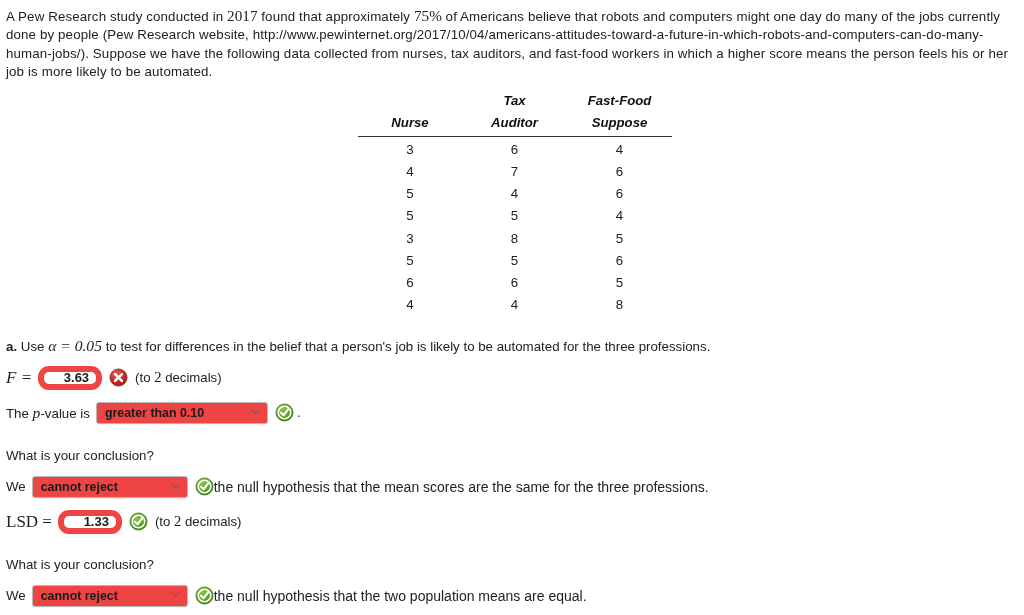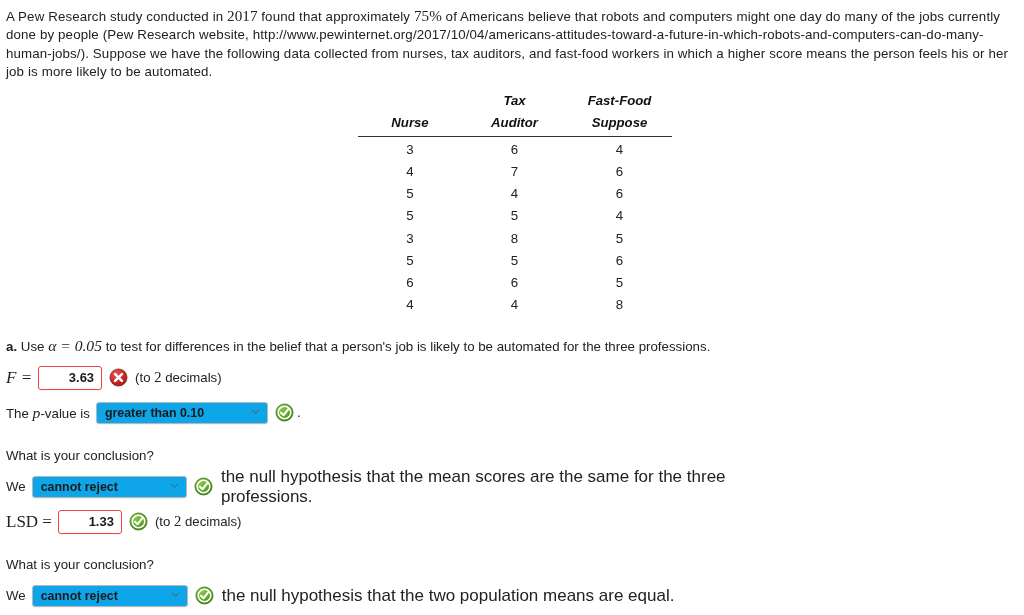--- a/index.html
+++ b/index.html
@@ -103,22 +103,22 @@
     font-family: "Liberation Serif", serif;
     font-size: 17px;
     margin-right: 6px;
     white-space: nowrap;
   }
   .ans-label-serif.italic { font-style: italic; }
   .txt-input {
     width: 64px;
     height: 24px;
     box-sizing: border-box;
-    border: 1px solid #ef4444;
-    border-radius: 3px;
+    border: 6px solid #ef4444;
+    border-radius: 11px;
     background: #fff;
     font-family: "Liberation Sans", sans-serif;
     font-size: 13px;
     font-weight: bold;
     color: #1a1a1a;
     text-align: right;
     padding: 0 7px 0 2px;
     line-height: 22px;
     box-shadow: 0 1px 1px rgba(0,0,0,0.04);
   }
@@ -130,21 +130,21 @@
   }
   .hint .math { font-size: 14.6px; }
   
   .sel {
     position: relative;
     display: inline-block;
     height: 22px;
     box-sizing: border-box;
     border: 1px solid #b7b7b7;
     border-radius: 3px;
-    background: #0ea5e9;
+    background: #ef4444;
     font-weight: bold;
     font-size: 12.4px;
     color: #1a1a1a;
     padding: 0 24px 0 8px;
     line-height: 20px;
     white-space: nowrap;
     box-shadow: 0 1px 1px rgba(0,0,0,0.05);
   }
   .sel.w-pvalue { width: 172px; }
   .sel.w-reject { width: 156px; }
@@ -167,23 +167,22 @@
     flex: 0 0 auto;
     vertical-align: middle;
   }
   .icon-status svg { display: block; }
   .lead-word {
     font-size: 13.3px;
     color: #222;
     margin-right: 6px;
   }
   .trail-text {
-    font-size: 17px;
-    color: #222;
-    margin-left: 8px;
+    font-size: 14px;
+    color: #222;
   }
   .period {
     font-size: 13.3px;
     color: #222;
     margin-left: 3px;
   }
 </style>
 </head>
 <body>
 

